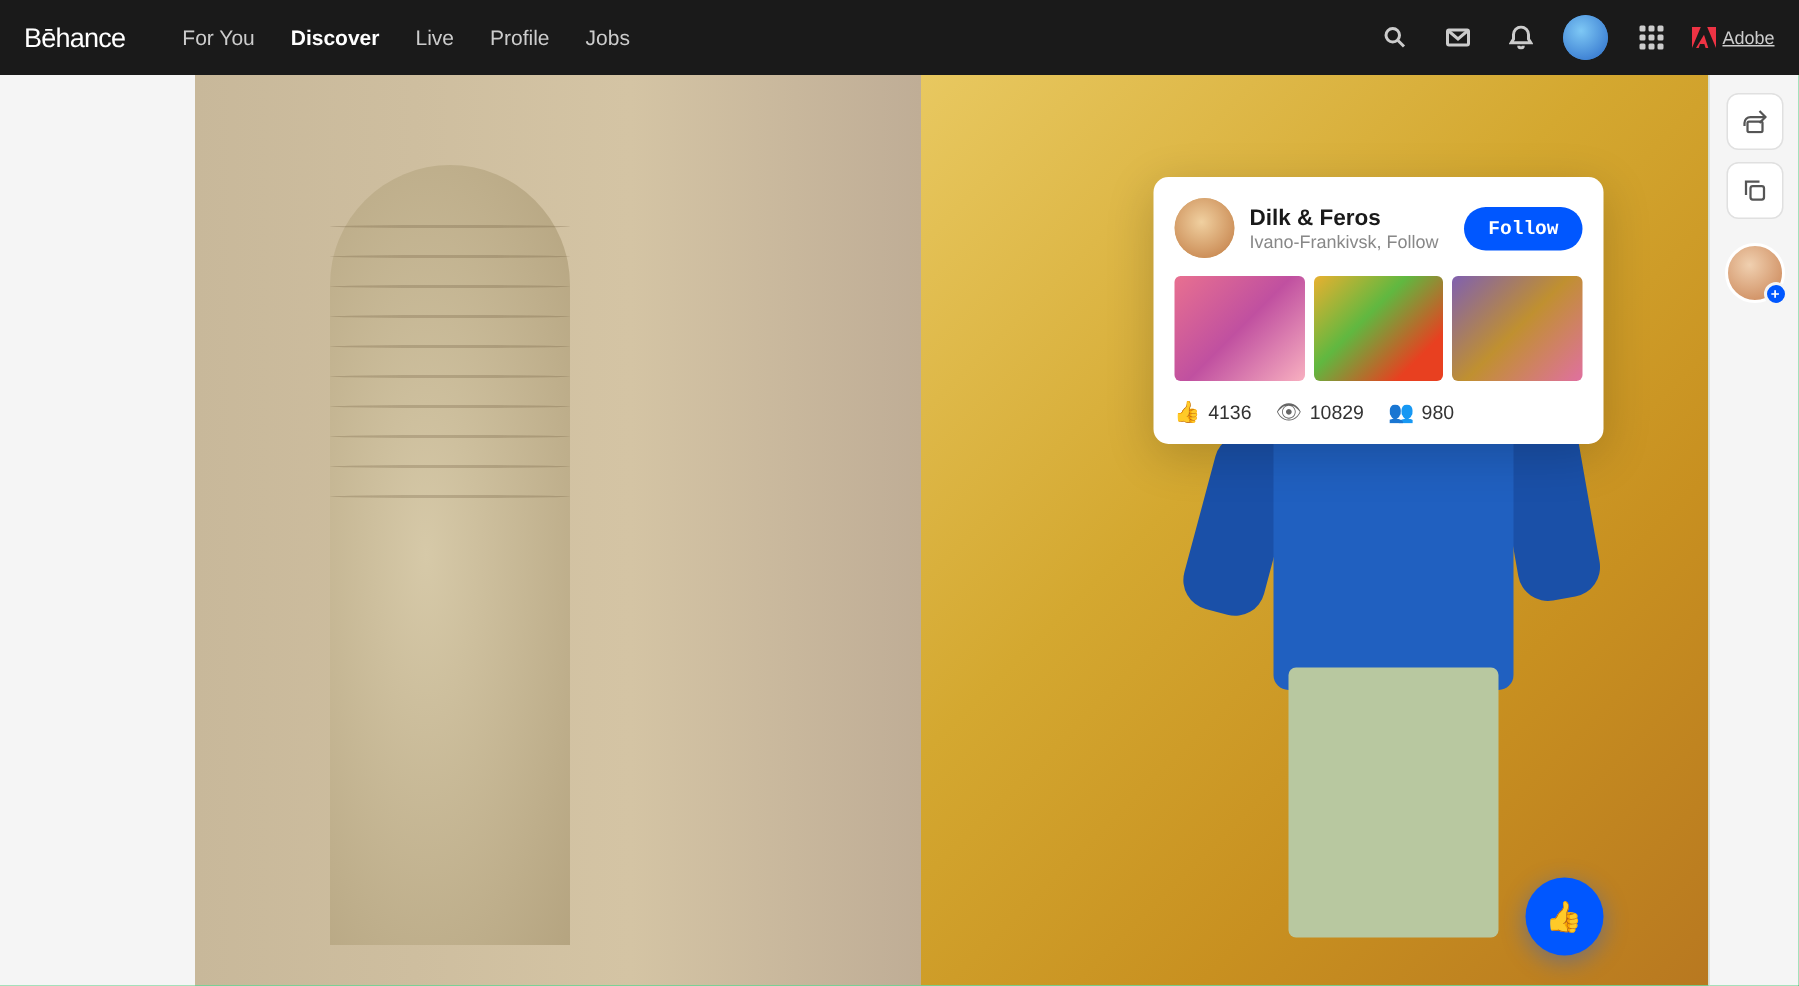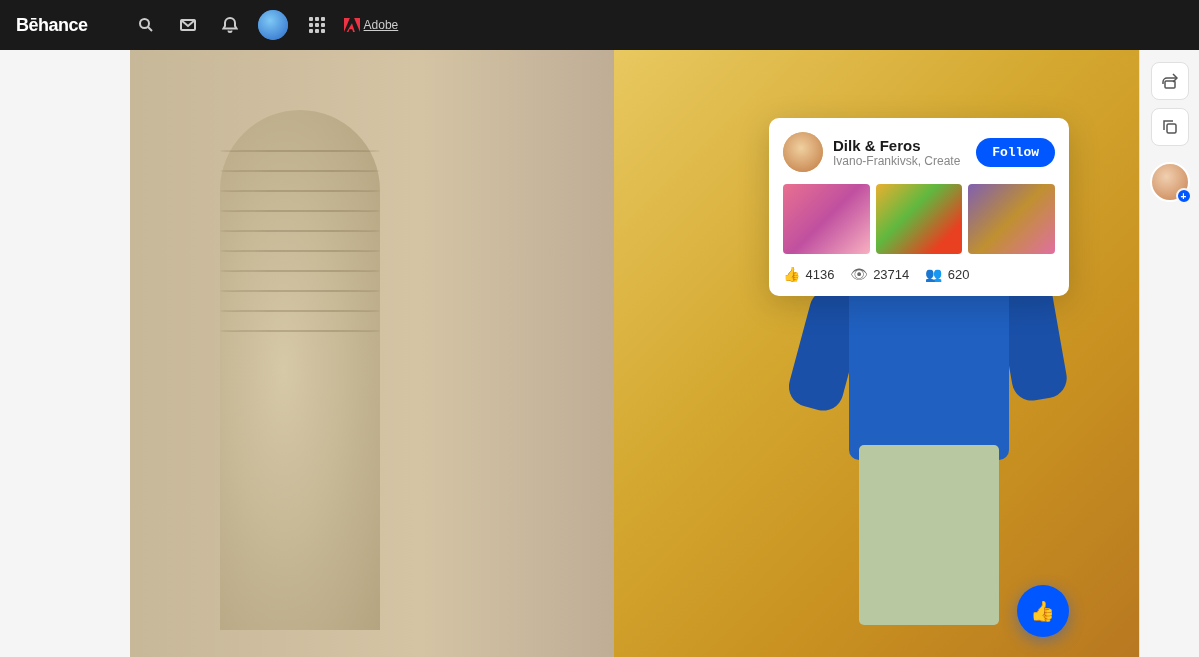--- a/index.html
+++ b/index.html
@@ -5,21 +5,21 @@
     * { margin: 0; padding: 0; box-sizing: border-box; }
     body { width: 1199px; height: 657px; overflow: hidden; font-family: -apple-system, BlinkMacSystemFont, 'Segoe UI', Arial, sans-serif; background: #f0f0f0; }
 
     
     .navbar {
       position: fixed; top: 0; left: 0; right: 0; height: 50px;
       background: #1a1a1a; display: flex; align-items: center;
       padding: 0 16px; z-index: 100; gap: 0;
     }
     .nav-logo {
-      color: #fff; font-size: 18px; font-weight: bold; letter-spacing: -0.5px;
+      color: #fff; font-size: 18px; font-weight: normal; letter-spacing: -0.5px;
       margin-right: 28px; white-space: nowrap;
     }
     .nav-links { display: flex; align-items: center; gap: 4px; flex: 1; }
     .nav-link {
       color: #ccc; font-size: 14px; padding: 6px 10px; cursor: pointer;
       border-radius: 4px; text-decoration: none;
     }
     .nav-link.active { color: #fff; font-weight: 600; }
     .nav-cta {
       background: #0057ff; color: #fff; border: none; border-radius: 20px;
@@ -185,20 +185,27 @@
     .thumb-3 { background: linear-gradient(135deg, #8060b0, #c09030 50%, #e070a0); }
     .popup-stats { display: flex; align-items: center; gap: 16px; }
     .popup-stat { display: flex; align-items: center; gap: 5px; font-size: 13px; color: #333; }
     .stat-icon { font-size: 14px; color: #666; }
   </style>
 </head>
 <body>
 
 <nav class="navbar">
   <div class="nav-logo">Bēhance</div>
+  <div class="nav-links">
+    <a class="nav-link">For You</a>
+    <a class="nav-link active">Discover</a>
+    <a class="nav-link">Live</a>
+    <a class="nav-link">Profile</a>
+    <a class="nav-link">Jobs</a>
+  </div>
   <div class="nav-icons">
     <button class="nav-icon-btn">
       <svg width="16" height="16" viewBox="0 0 16 16" fill="none" stroke="currentColor" stroke-width="2">
         <circle cx="6.5" cy="6.5" r="4.5"></circle>
           <line x1="10" y1="10" x2="14" y2="14"></line>
       </svg>
     </button>
     <button class="nav-icon-btn">
       <svg width="16" height="16" viewBox="0 0 16 16" fill="none" stroke="currentColor" stroke-width="2">
         <rect x="1" y="3" width="14" height="10" rx="1"></rect>
@@ -271,43 +278,43 @@
       </div>
     </div>
 
     <div class="popup-card">
       <div class="popup-header">
         <div class="popup-avatar">
           <div class="popup-avatar-inner"></div>
         </div>
         <div class="popup-info">
           <div class="popup-name">Dilk &amp; Feros</div>
-          <div class="popup-location">Ivano-Frankivsk, Create</div>
+          <div class="popup-location">Ivano-Frankivsk, Follow</div>
         </div>
         <button class="popup-follow-btn">Follow</button>
       </div>
 
       <div class="popup-thumbnails">
         <div class="popup-thumb thumb-1"></div>
         <div class="popup-thumb thumb-2"></div>
         <div class="popup-thumb thumb-3"></div>
       </div>
 
       <div class="popup-stats">
         <div class="popup-stat">
           <span class="stat-icon">👍</span>
           <span>4136</span>
         </div>
         <div class="popup-stat">
           <span class="stat-icon">👁</span>
-          <span>23714</span>
+          <span>10829</span>
         </div>
         <div class="popup-stat">
           <span class="stat-icon">👥</span>
-          <span>620</span>
+          <span>980</span>
         </div>
       </div>
     </div>
 
     <button class="floating-like">
       👍
     </button>
   </div>
 
   <div class="right-sidebar">

